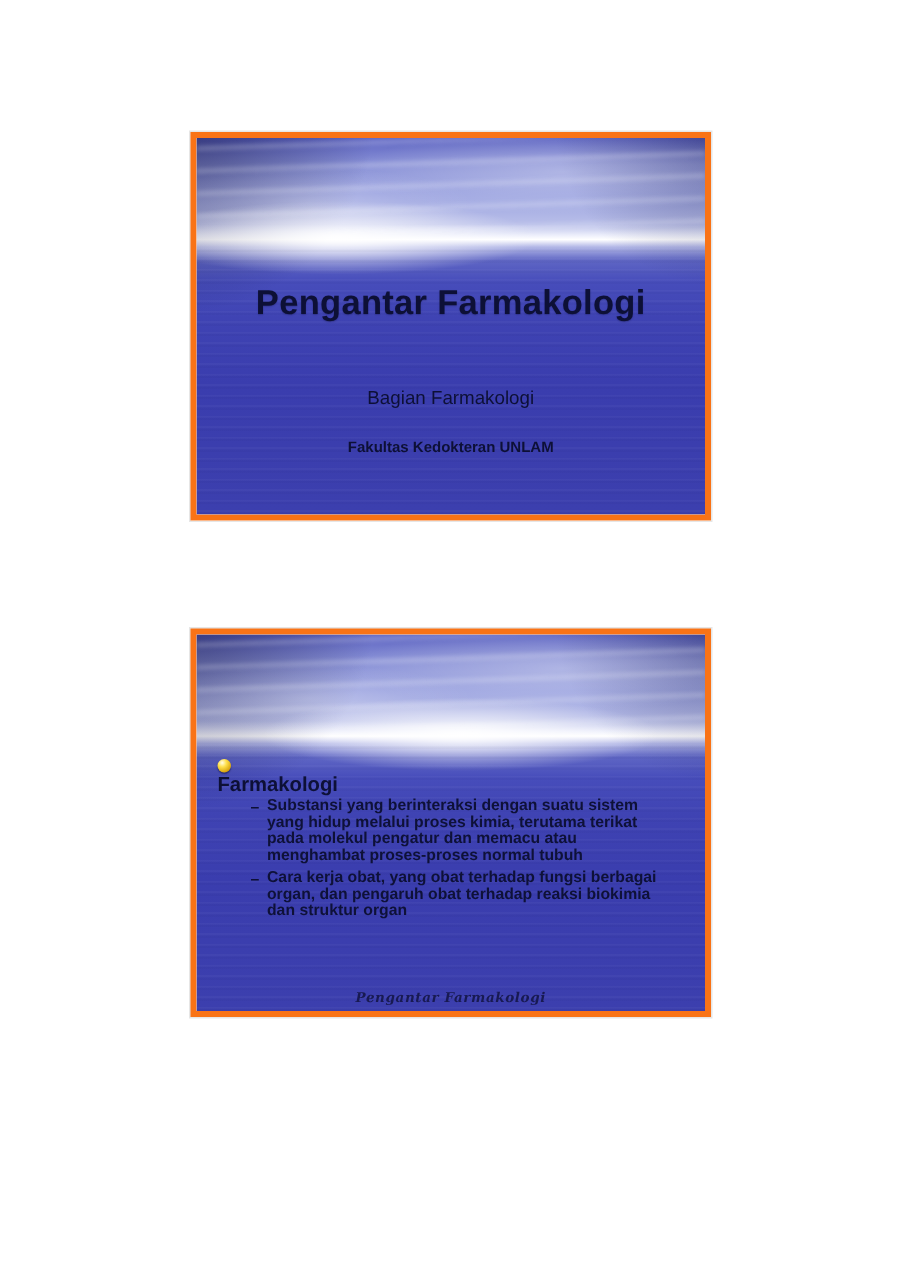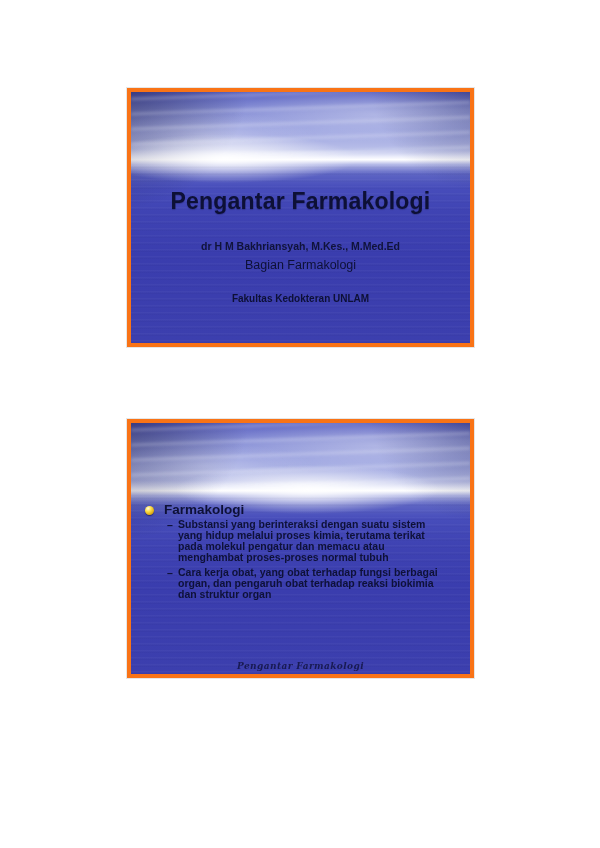--- a/index.html
+++ b/index.html
@@ -71,21 +71,21 @@
   }
   .faculty {
     position: absolute; top: 201px; left: 0; width: 100%;
     text-align: center; font-size: 10px; font-weight: bold;
   }
 
   
   .bullets { position: absolute; top: 79px; left: 0; width: 100%; }
   .bullet-row {
     display: flex; align-items: flex-start;
-    padding-left: 14px; margin-bottom: 2px;
+    padding-left: 14px; margin-bottom: 2px; flex-direction: column;
   }
   .sphere {
     width: 9px; height: 9px; border-radius: 50%;
     margin: 4px 10px 0 0; flex: 0 0 auto;
     background: radial-gradient(circle at 35% 28%, #fffde8 0%, #ffe14d 32%, #d9a50f 72%, #7a5a05 100%);
     box-shadow: 0 1px 1px rgba(0,0,30,0.45);
   }
   .bullet-label { font-size: 13.5px; font-weight: bold; }
   .sub-row {
     display: flex; align-items: flex-start;
@@ -107,21 +107,20 @@
 </style>
 </head>
 <body>
 
 <div>
 
   <div class="slide slide-1">
     <div class="ocean-bg"></div>
     <div class="slide-content">
       <div class="title">Pengantar Farmakologi</div>
-      <div class="author">dr H M Bakhriansyah, M.Kes., M.Med.Ed</div>
       <div class="dept">Bagian Farmakologi</div>
       <div class="faculty">Fakultas Kedokteran UNLAM</div>
     </div>
   </div>
 
   <div class="slide slide-2">
     <div class="ocean-bg"></div>
     <div class="slide-content">
       <div class="bullets">
 

